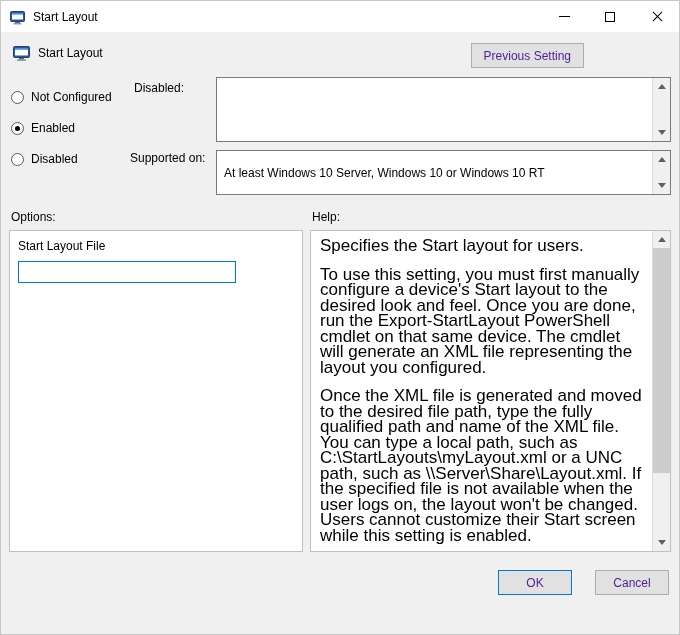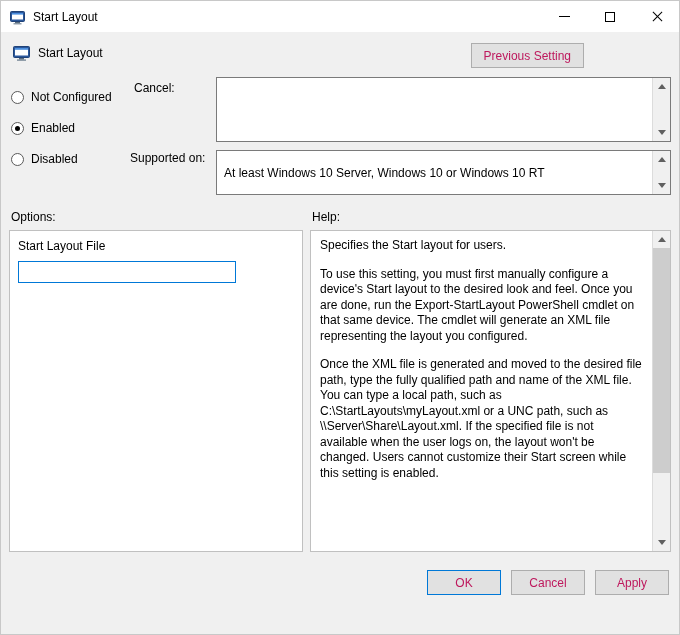--- a/index.html
+++ b/index.html
@@ -102,23 +102,24 @@
     position: absolute;
     left: 37px;
     top: 13px;
     font-size: 12px;
   }
   .btn {
     background: #e1e1e1;
     border: 1px solid #adadad;
     font-family: "Liberation Sans", sans-serif;
     font-size: 12px;
-    color: #be185d;
+    color: #4c1d95;
     padding: 0;
     cursor: default;
+    margin-left: 13px;
   }
   .header-buttons {
     position: absolute;
     right: 95px;
     top: 10px;
     display: flex;
     gap: 10px;
   }
   .header-buttons .btn {
     height: 25px;
@@ -291,21 +292,21 @@
     outline: none;
   }
   .help-text {
     position: absolute;
     left: 0;
     top: 0;
     right: 17px;
     bottom: 0;
     overflow: hidden;
     padding: 7px 9px 0 9px;
-    font-size: 12px;
+    font-size: 17px;
     line-height: 15.5px;
     box-sizing: border-box;
   }
   .help-text p {
     margin: 0 0 13px 0;
   }
   .help-scrollbar {
     position: absolute;
     right: 0;
     top: 0;
@@ -404,21 +405,21 @@
       <div class="radio-row">
         <span class="radio checked"></span>
         <span>Enabled</span>
       </div>
       <div class="radio-row">
         <span class="radio"></span>
         <span>Disabled</span>
       </div>
     </div>
 
-    <span class="label-comment">Cancel:</span>
+    <span class="label-comment">Disabled:</span>
     <div class="textbox comment-box">
       <span></span>
       <div class="scrollbar">
         <div class="sb-arrow">
           <span class="tri-up"></span>
         </div>
         <div class="sb-track"></div>
         <div class="sb-arrow">
           <span class="tri-down"></span>
         </div>
@@ -467,17 +468,16 @@
           <span class="tri-down"></span>
         </div>
       </div>
     </div>
   </div>
 
   <div class="footer">
     <div class="footer-buttons">
       <button class="btn default">OK</button>
       <button class="btn">Cancel</button>
-      <button class="btn">Apply</button>
     </div>
   </div>
 
 </div>
 
 </body></html>

